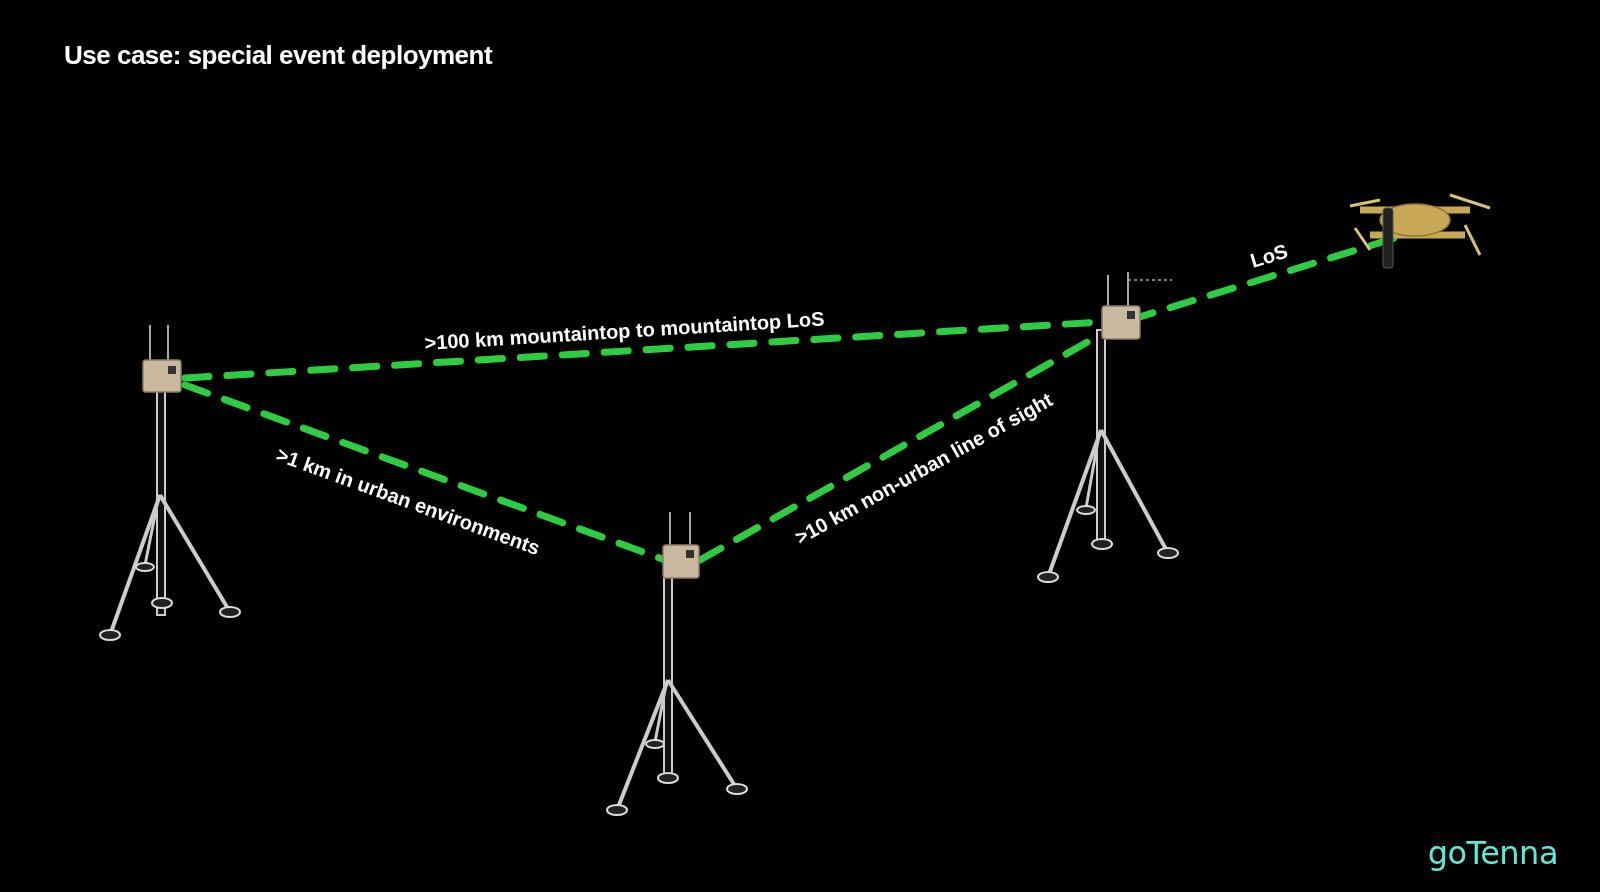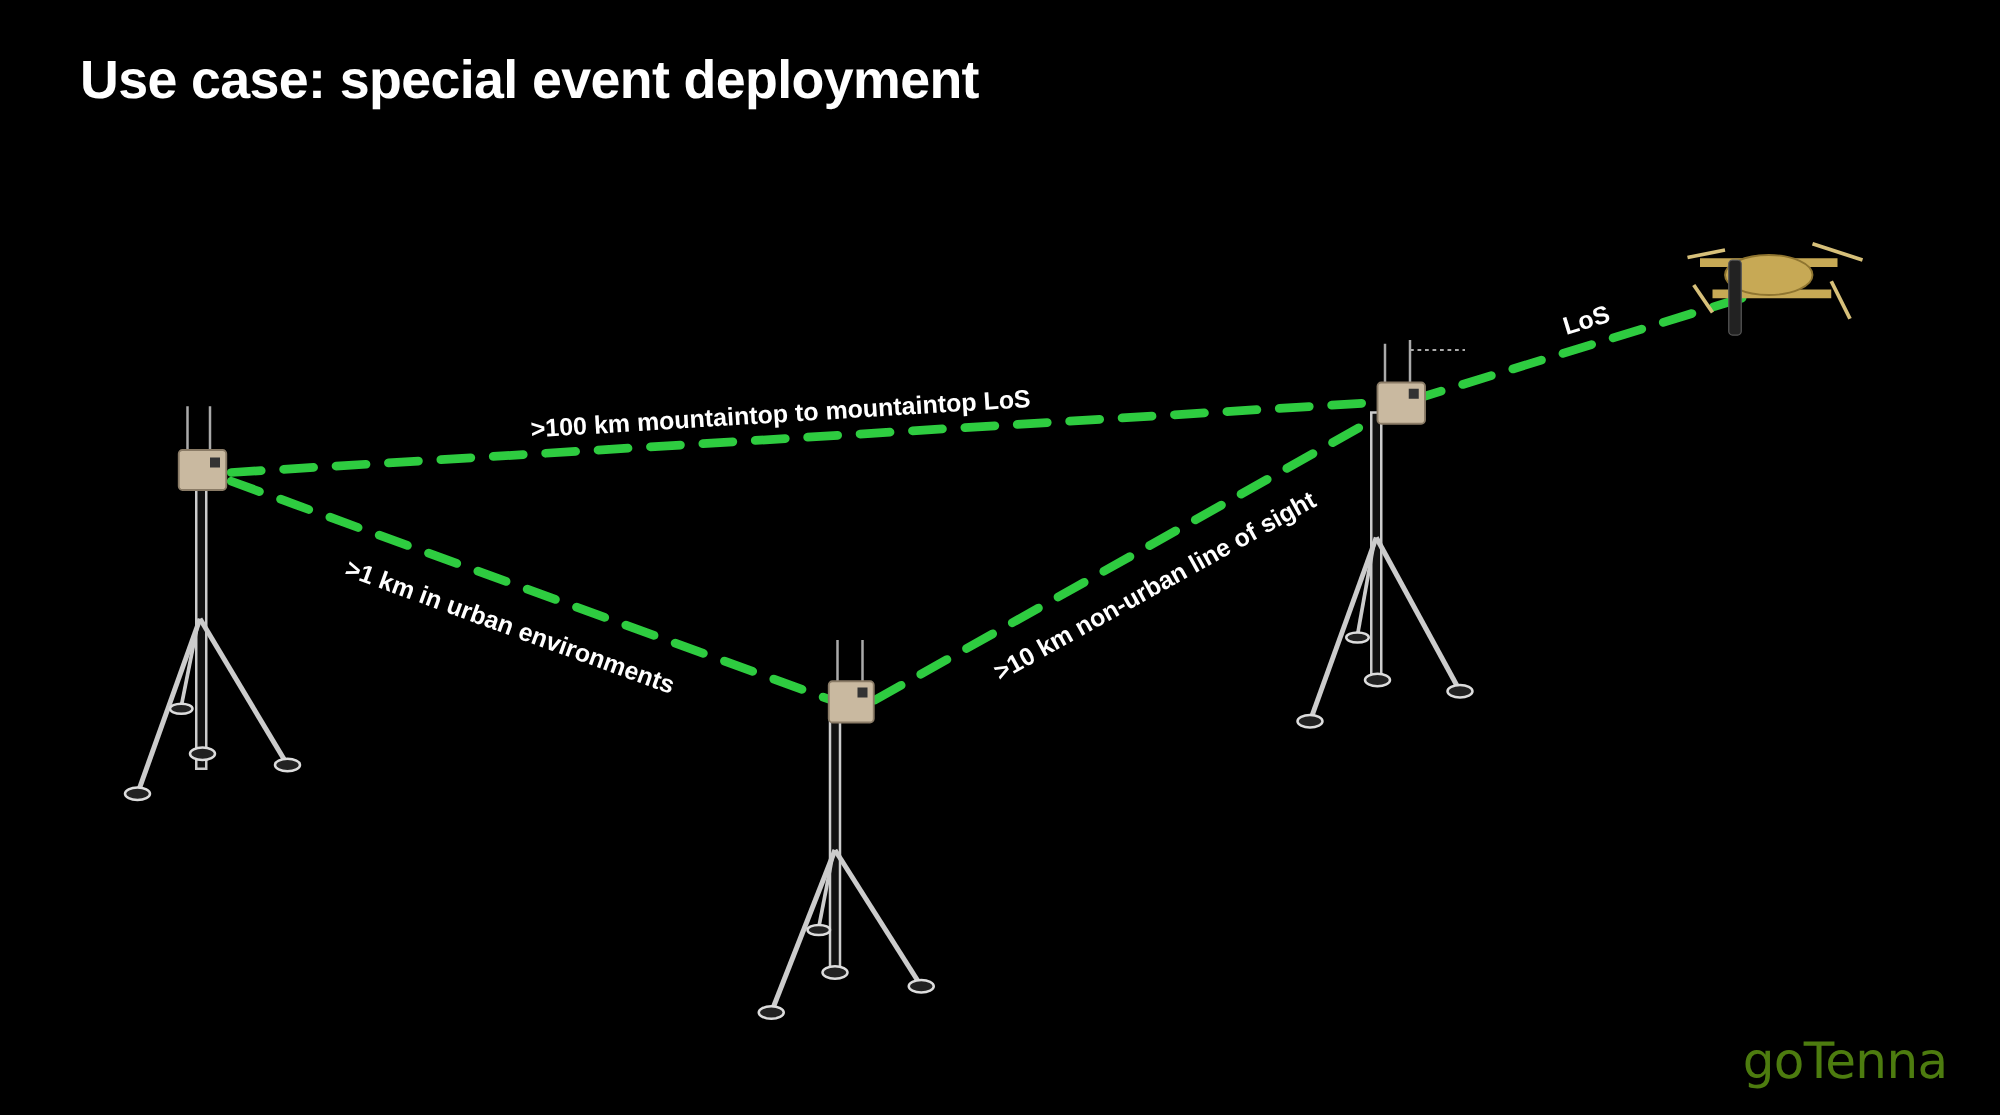--- a/index.html
+++ b/index.html
@@ -1,20 +1,20 @@
 <!DOCTYPE html>
 <html><head>
 <meta charset="utf-8">
 <style>
   html, body { margin:0; padding:0; background:#000; }
   body { width:1600px; height:892px; position:relative; overflow:hidden; font-family:"Liberation Sans", sans-serif; color:#fff; }
-  .title { position:absolute; left:64px; top:40px; font-size:43px; font-weight:bold; letter-spacing:-0.5px; color:#fff; }
+  .title { position:absolute; left:64px; top:40px; font-size:26px; font-weight:bold; letter-spacing:-0.5px; color:#fff; }
   svg.scene { position:absolute; left:0; top:0; }
   .lbl { font-family:"Liberation Sans", sans-serif; font-weight:bold; fill:#fff; font-size:20px; }
-  .logo { position:absolute; right:42px; bottom:20px; font-size:40px; color:#4d7c0f; font-family:"DejaVu Sans", sans-serif; letter-spacing:-0.5px; }
+  .logo { position:absolute; right:42px; bottom:20px; font-size:32px; color:#5eead4; font-family:"DejaVu Sans", sans-serif; letter-spacing:-0.5px; }
 </style>
 </head>
 <body>
 
 <div class="title">Use case: special event deployment</div>
 
 <svg class="scene" width="1600" height="892" viewBox="0 0 1600 892">
   <defs>
     <g id="tripod">
 

